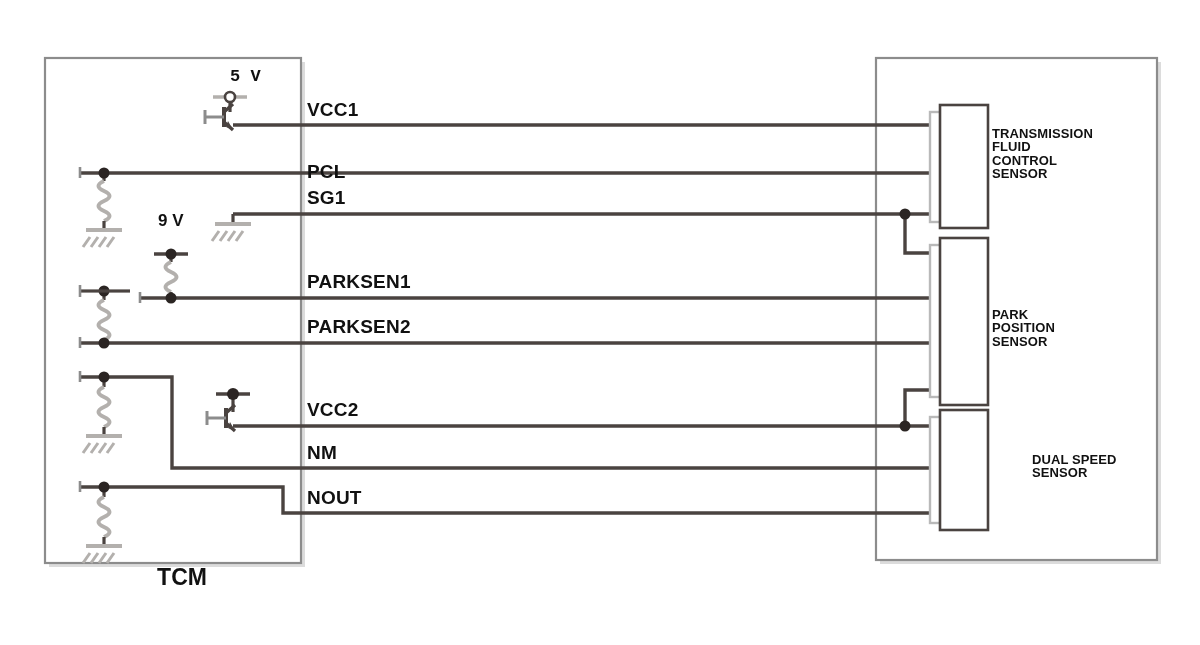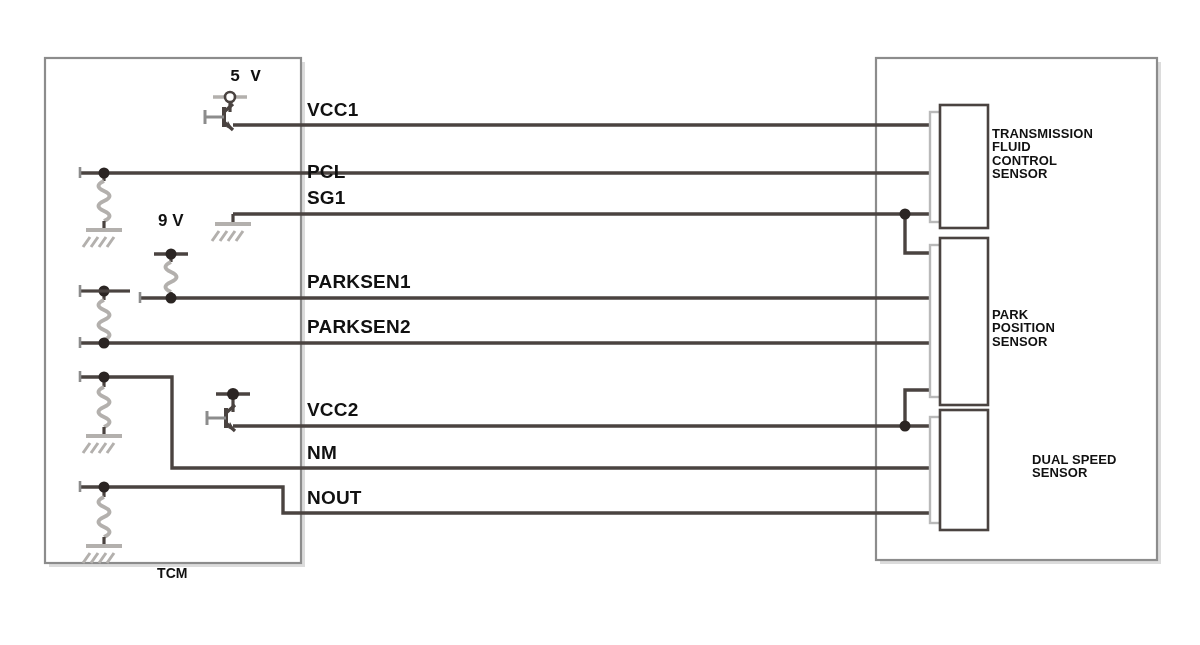--- a/index.html
+++ b/index.html
@@ -14,21 +14,21 @@
   .lbl{
     position:absolute;
     font-family:"Liberation Sans", sans-serif;
     font-weight:bold;
     color:#111111;
     white-space:nowrap;
     line-height:1.02;
   }
   .signal-label{font-size:19px;letter-spacing:.2px;}
   .supply-label{font-size:17px;}
-  .unit-label{font-size:14px;letter-spacing:.1px;}
+  .unit-label{font-size:23px;letter-spacing:.1px;}
   .sensor-label{font-size:13px;letter-spacing:.1px;}
 </style>
 </head>
 <body>
 
 <div id="root">
 
   <svg id="diagram" viewBox="0 0 1200 645" xmlns="http://www.w3.org/2000/svg">
 
     <defs>

